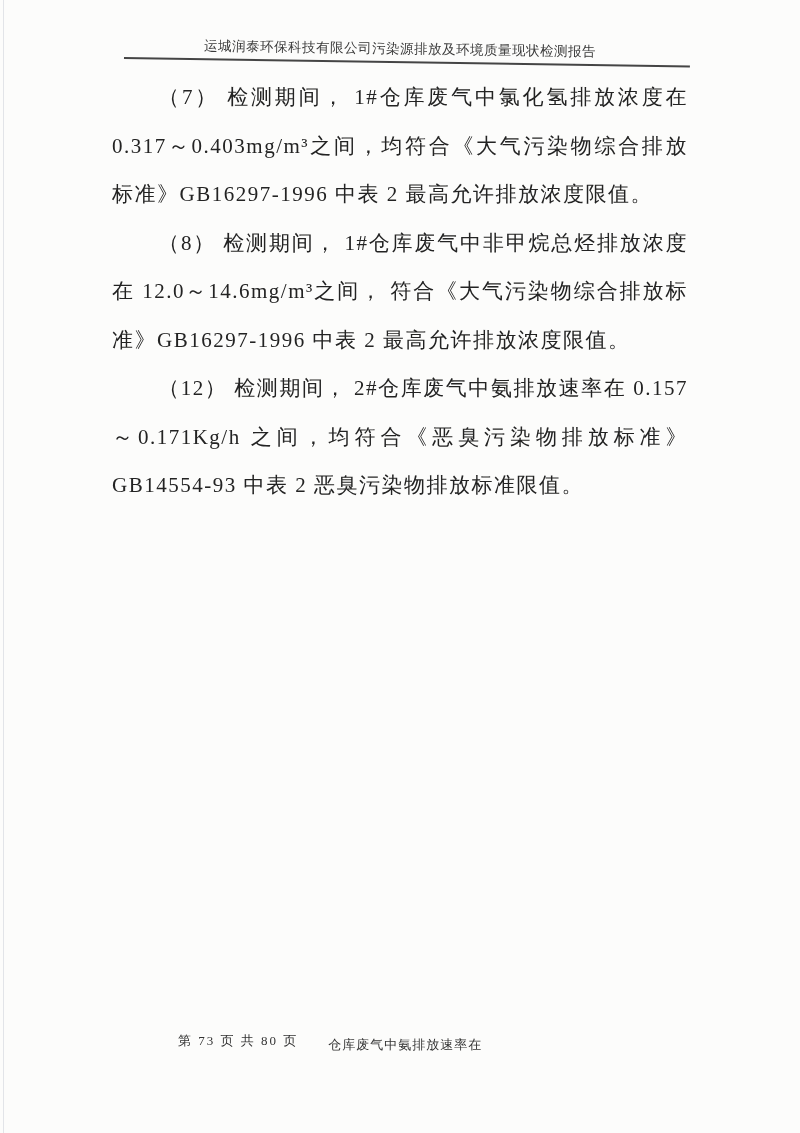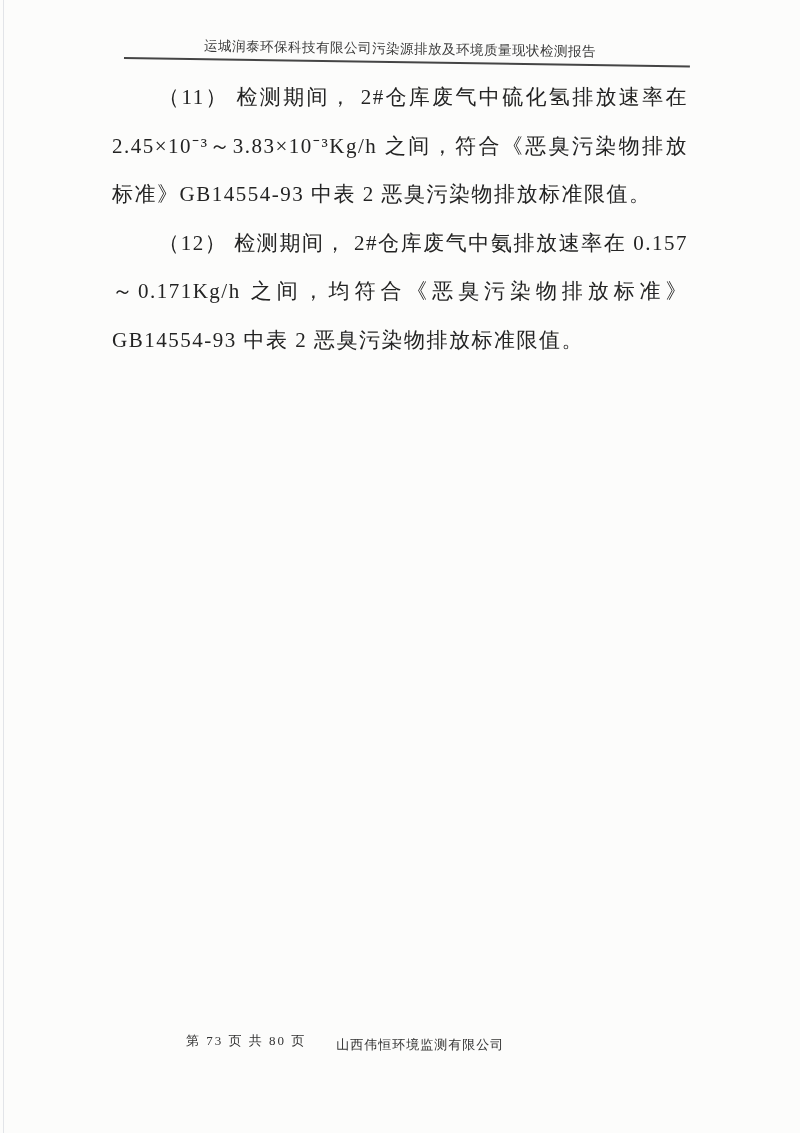--- a/index.html
+++ b/index.html
@@ -45,21 +45,21 @@
     font-size: 21px;
     line-height: 48.5px;
     text-align: justify;
     letter-spacing: 1.5px;
     color: #232323;
   }
   .doc-body p { margin: 0; }
   .doc-body p.indent { text-indent: 2.2em; }
   .footer {
     position: absolute;
-    top: 1032px; left: 186px;
+    top: 1032px; left: 178px;
     font-size: 13px;
     color: #333;
     display: flex;
     align-items: flex-start;
   }
   .footer .page-info { letter-spacing: 2px; }
   .footer .company {
     margin-left: 30px;
     position: relative;
     top: 4px;
@@ -71,21 +71,22 @@
 
 <div class="page">
   <div class="scan-edge"></div>
 
   <div class="header">
     <div class="header-title">运城润泰环保科技有限公司污染源排放及环境质量现状检测报告</div>
     <div class="header-rule"></div>
   </div>
 
   <div class="doc-body">
-    <p class="indent">（11）  检测期间， 2#仓库废气中硫化氢排放速率在 2.45×10⁻³～3.83×10⁻³Kg/h 之间，符合《恶臭污染物排放标准》GB14554-93 中表 2 恶臭污染物排放标准限值。</p>
+    <p class="indent">（7） 检测期间， 1#仓库废气中氯化氢排放浓度在 0.317～0.403mg/m³之间，均符合《大气污染物综合排放标准》GB16297-1996 中表 2 最高允许排放浓度限值。</p>
+    <p class="indent">（8） 检测期间， 1#仓库废气中非甲烷总烃排放浓度在 12.0～14.6mg/m³之间， 符合《大气污染物综合排放标准》GB16297-1996 中表 2 最高允许排放浓度限值。</p>
     <p class="indent">（12）  检测期间， 2#仓库废气中氨排放速率在 0.157～0.171Kg/h 之间，均符合《恶臭污染物排放标准》GB14554-93 中表 2 恶臭污染物排放标准限值。</p>
   </div>
 
   <div class="footer">
     <span class="page-info">第 73 页 共 80 页</span>
-    <span class="company">山西伟恒环境监测有限公司</span>
+    <span class="company">仓库废气中氨排放速率在</span>
   </div>
 </div>
 
 </body></html>

